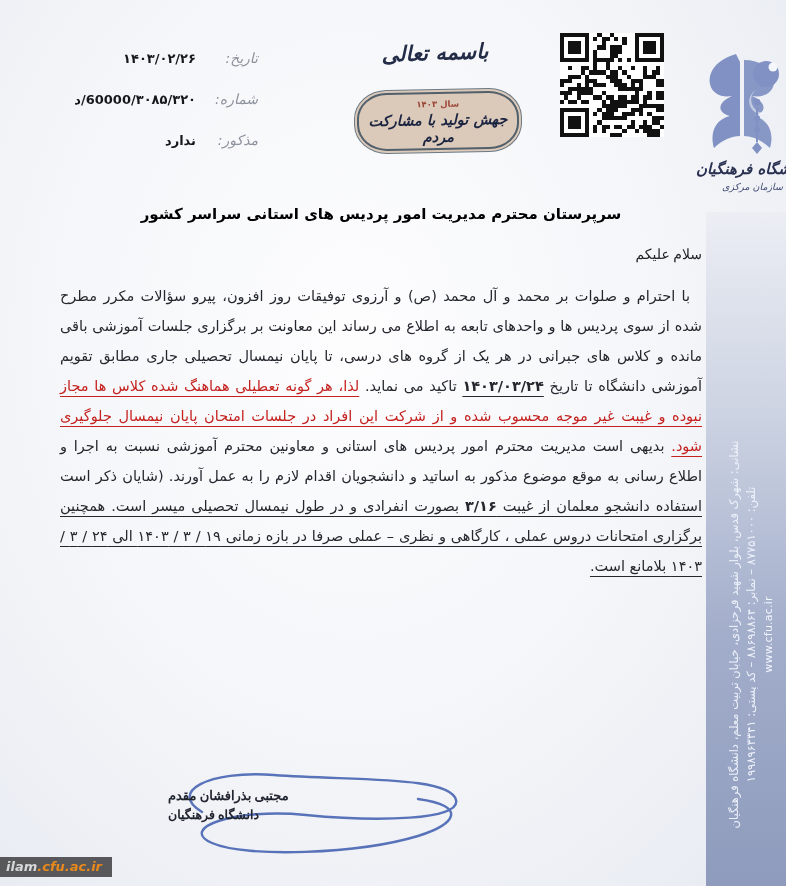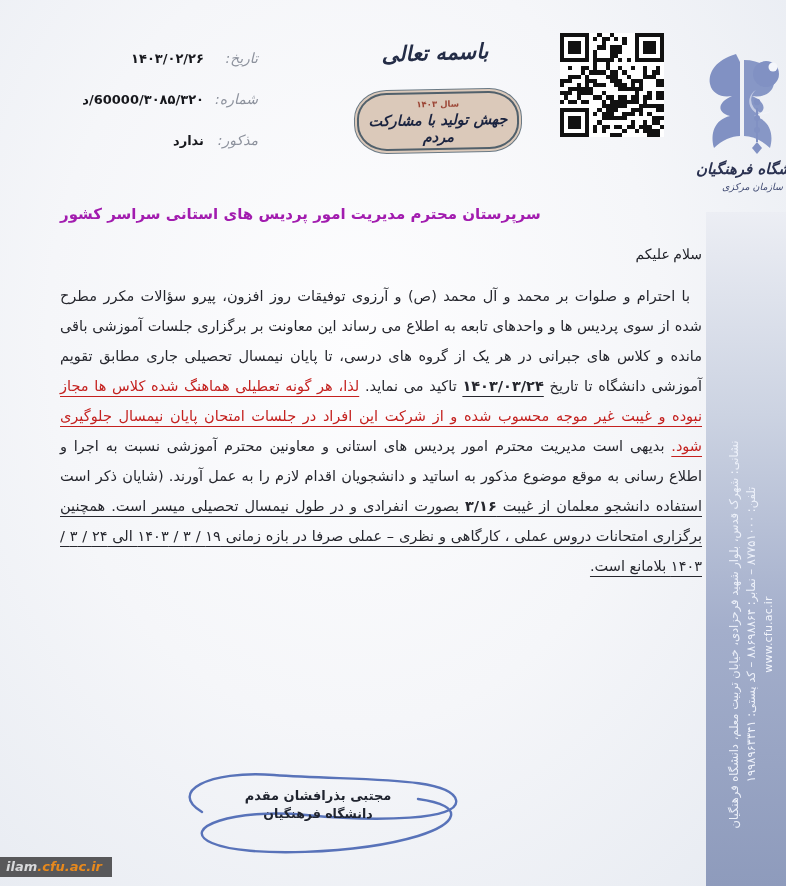--- a/index.html
+++ b/index.html
@@ -15,21 +15,21 @@
 
   
   .meta-block {
     position:absolute; left:58px; top:34px; width:200px;
     direction:rtl; text-align:right;
   }
   .meta-row { display:flex; flex-direction:row; align-items:baseline; margin-bottom:9px; }
   .meta-label {
     width:54px; color:#8d929d; font-size:14px; font-style:italic; flex:0 0 auto;margin-top:16px;
   }
-  .meta-value { font-size:13px; font-weight:bold; color:#17181d; margin-right:0; white-space:nowrap;text-align:center; }
+  .meta-value { font-size:13px; font-weight:bold; color:#17181d; margin-right:8px; white-space:nowrap;text-align:center; }
   .ltr-override { direction:ltr; unicode-bidi:bidi-override; display:inline-block; }
 
   
   .besmele {
     position:absolute; left:340px; top:40px; width:190px;
     text-align:center; font-family:"DejaVu Serif", serif;
     font-style:italic; font-weight:bold; font-size:21px; color:#242d47;
     transform:rotate(-2deg);
   }
   .year-stamp {
@@ -75,40 +75,40 @@
     transform:rotate(-90deg);
     direction:rtl; text-align:center;
     font-size:11.5px; line-height:17px; color:#edf1fa;
     letter-spacing:.2px;
   }
   .side-band-text .www { font-size:11px; color:#f2f5fc; }
 
   
   .recipient {
     position:absolute; left:60px; top:205px; width:642px;
-    direction:rtl; text-align:left; font-weight:bold; font-size:15px; color:#a21caf;
+    direction:rtl; text-align:center; font-weight:bold; font-size:15px; color:#000000;
   }
   .salutation {
     position:absolute; left:60px; top:246px; width:642px;
     direction:rtl; text-align:right; font-size:14px; color:#23242b;font-family:Liberation Serif, serif;
   }
   .letter-body {
     position:absolute; left:60px; top:281px; width:642px;
     direction:rtl; text-align:justify; font-size:14.5px; line-height:30px;
     color:#26272e; text-indent:12px;
   }
   .seg-normal {}
   .seg-underline { text-decoration:underline; text-underline-offset:5px; text-decoration-thickness:1px; }
   .seg-bold-underline { font-weight:bold; text-decoration:underline; text-underline-offset:5px; text-decoration-thickness:1px; }
   .seg-red-underline { color:#c4211f; text-decoration:underline; text-underline-offset:5px; text-decoration-thickness:1px; }
 
   
   .signature-block {
     position:absolute; left:168px; top:788px; width:300px;
-    direction:rtl; text-align:center; font-weight:bold; color:#20242f;
+    direction:rtl; text-align:left; font-weight:bold; color:#20242f;font-family:Liberation Serif, serif;
   }
   .signature-block .sig-name { font-size:13px; margin-bottom:3px; }
   .signature-block .sig-title { font-size:12.5px; margin-bottom:3px; }
   .sig-scribble { position:absolute; left:150px; top:762px; width:340px; height:112px; pointer-events:none; }
 
   
   .watermark {
     position:absolute; left:0; top:857px; height:20px;
     background:#58585a; padding:2px 10px 8px 6px;
     font-style:italic; font-weight:bold; font-size:13px; line-height:16px;

